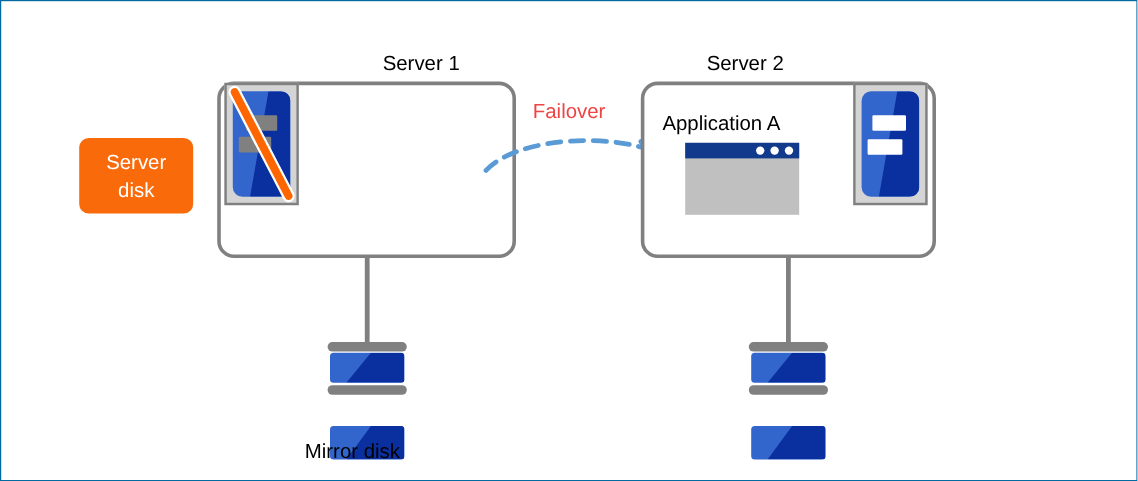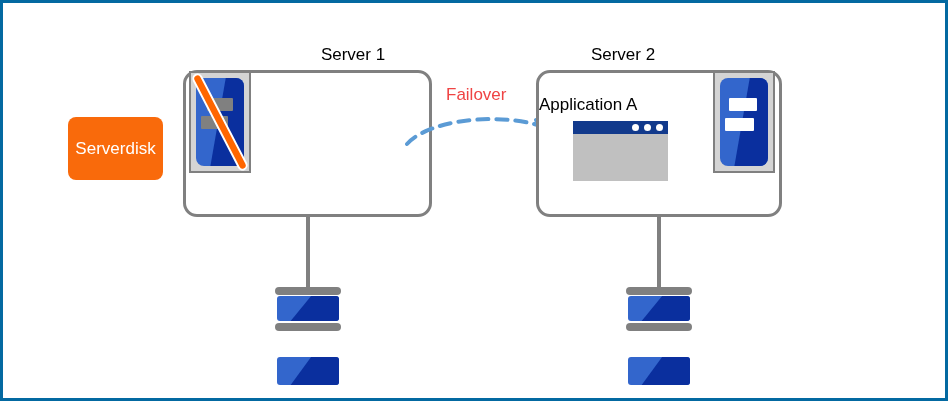--- a/index.html
+++ b/index.html
@@ -5,21 +5,21 @@
   html, body {
     margin: 0;
     padding: 0;
     background: #ffffff;
   }
   #canvas {
     position: relative;
     width: 948px;
     height: 401px;
     background: #ffffff;
-    border: 3px solid #0369a1;
+    border: 1px solid #0369a1;
     box-sizing: border-box;
     font-family: "Liberation Sans", sans-serif;
     overflow: hidden;
   }
   .abs { position: absolute; }
 
   
   .title-label {
     font-size: 17px;
     color: #000000;
@@ -47,20 +47,21 @@
 
   
   .status-badge {
     background: #f96a0b;
     border-radius: 8px;
     color: #ffffff;
     font-size: 17px;
     line-height: 23px;
     text-align: center;
     display: flex;
+    flex-direction: column;
     align-items: center;
     justify-content: center;
     box-sizing: border-box;
   }
 
   
   .machine-icon {
     background: #d4d4d4;
     border: 2px solid #808080;
     box-sizing: border-box;
@@ -169,21 +170,21 @@
 
   <svg class="abs" style="left:400px; top:95px; width:170px; height:65px;" viewBox="0 0 170 65">
     <path d="M 4 46 C 30 18, 110 14, 148 32" fill="none" stroke="#5b9bd5" stroke-width="4" stroke-dasharray="11 8" stroke-linecap="round"></path>
     <path d="M 133 22 L 148 44 L 160 20" fill="none" stroke="#5b9bd5" stroke-width="4" stroke-linecap="round" stroke-linejoin="round"></path>
   </svg>
 
   <div class="abs title-label" style="left:560px; top:42px; width:120px;">Server 2</div>
 
   <div class="abs server-box" style="left:533px; top:67px; width:246px; height:147px;"></div>
 
-  <div class="abs caption-label" style="left:536px; top:92px;">Application A</div>
+  <div class="abs caption-label" style="left:551px; top:92px;">Application A</div>
 
   <div class="abs app-window" style="left:570px; top:118px; width:95px; height:60px;">
     <div class="app-titlebar" style="height:13px;">
       <span class="app-dot" style="right:29px;"></span>
       <span class="app-dot" style="right:17px;"></span>
       <span class="app-dot" style="right:5px;"></span>
     </div>
   </div>
 
   <div class="abs machine-icon" style="left:710px; top:68px; width:62px; height:102px;">
@@ -195,20 +196,21 @@
 
   <div class="abs connector-line" style="left:303px; top:213px; width:4px; height:75px;"></div>
   <div class="abs connector-line" style="left:654px; top:213px; width:4px; height:75px;"></div>
 
   <div class="abs" style="left:272px; top:284px; width:66px; height:75px;">
     <div class="disk-band abs" style="left:0; top:0; width:66px; height:8px;"></div>
     <div class="disk-drum abs" style="left:2px; top:9px; width:62px; height:25px;"></div>
     <div class="disk-band abs" style="left:0; top:36px; width:66px; height:8px;"></div>
     <div class="disk-drum abs" style="left:2px; top:45px; width:62px; height:28px;"></div>
   </div>
+  <div class="abs caption-label" style="left:253px; top:366px;">Mirror disk</div>
 
   <div class="abs" style="left:623px; top:284px; width:66px; height:75px;">
     <div class="disk-band abs" style="left:0; top:0; width:66px; height:8px;"></div>
     <div class="disk-drum abs" style="left:2px; top:9px; width:62px; height:25px;"></div>
     <div class="disk-band abs" style="left:0; top:36px; width:66px; height:8px;"></div>
     <div class="disk-drum abs" style="left:2px; top:45px; width:62px; height:28px;"></div>
   </div>
 
 </div>
 

